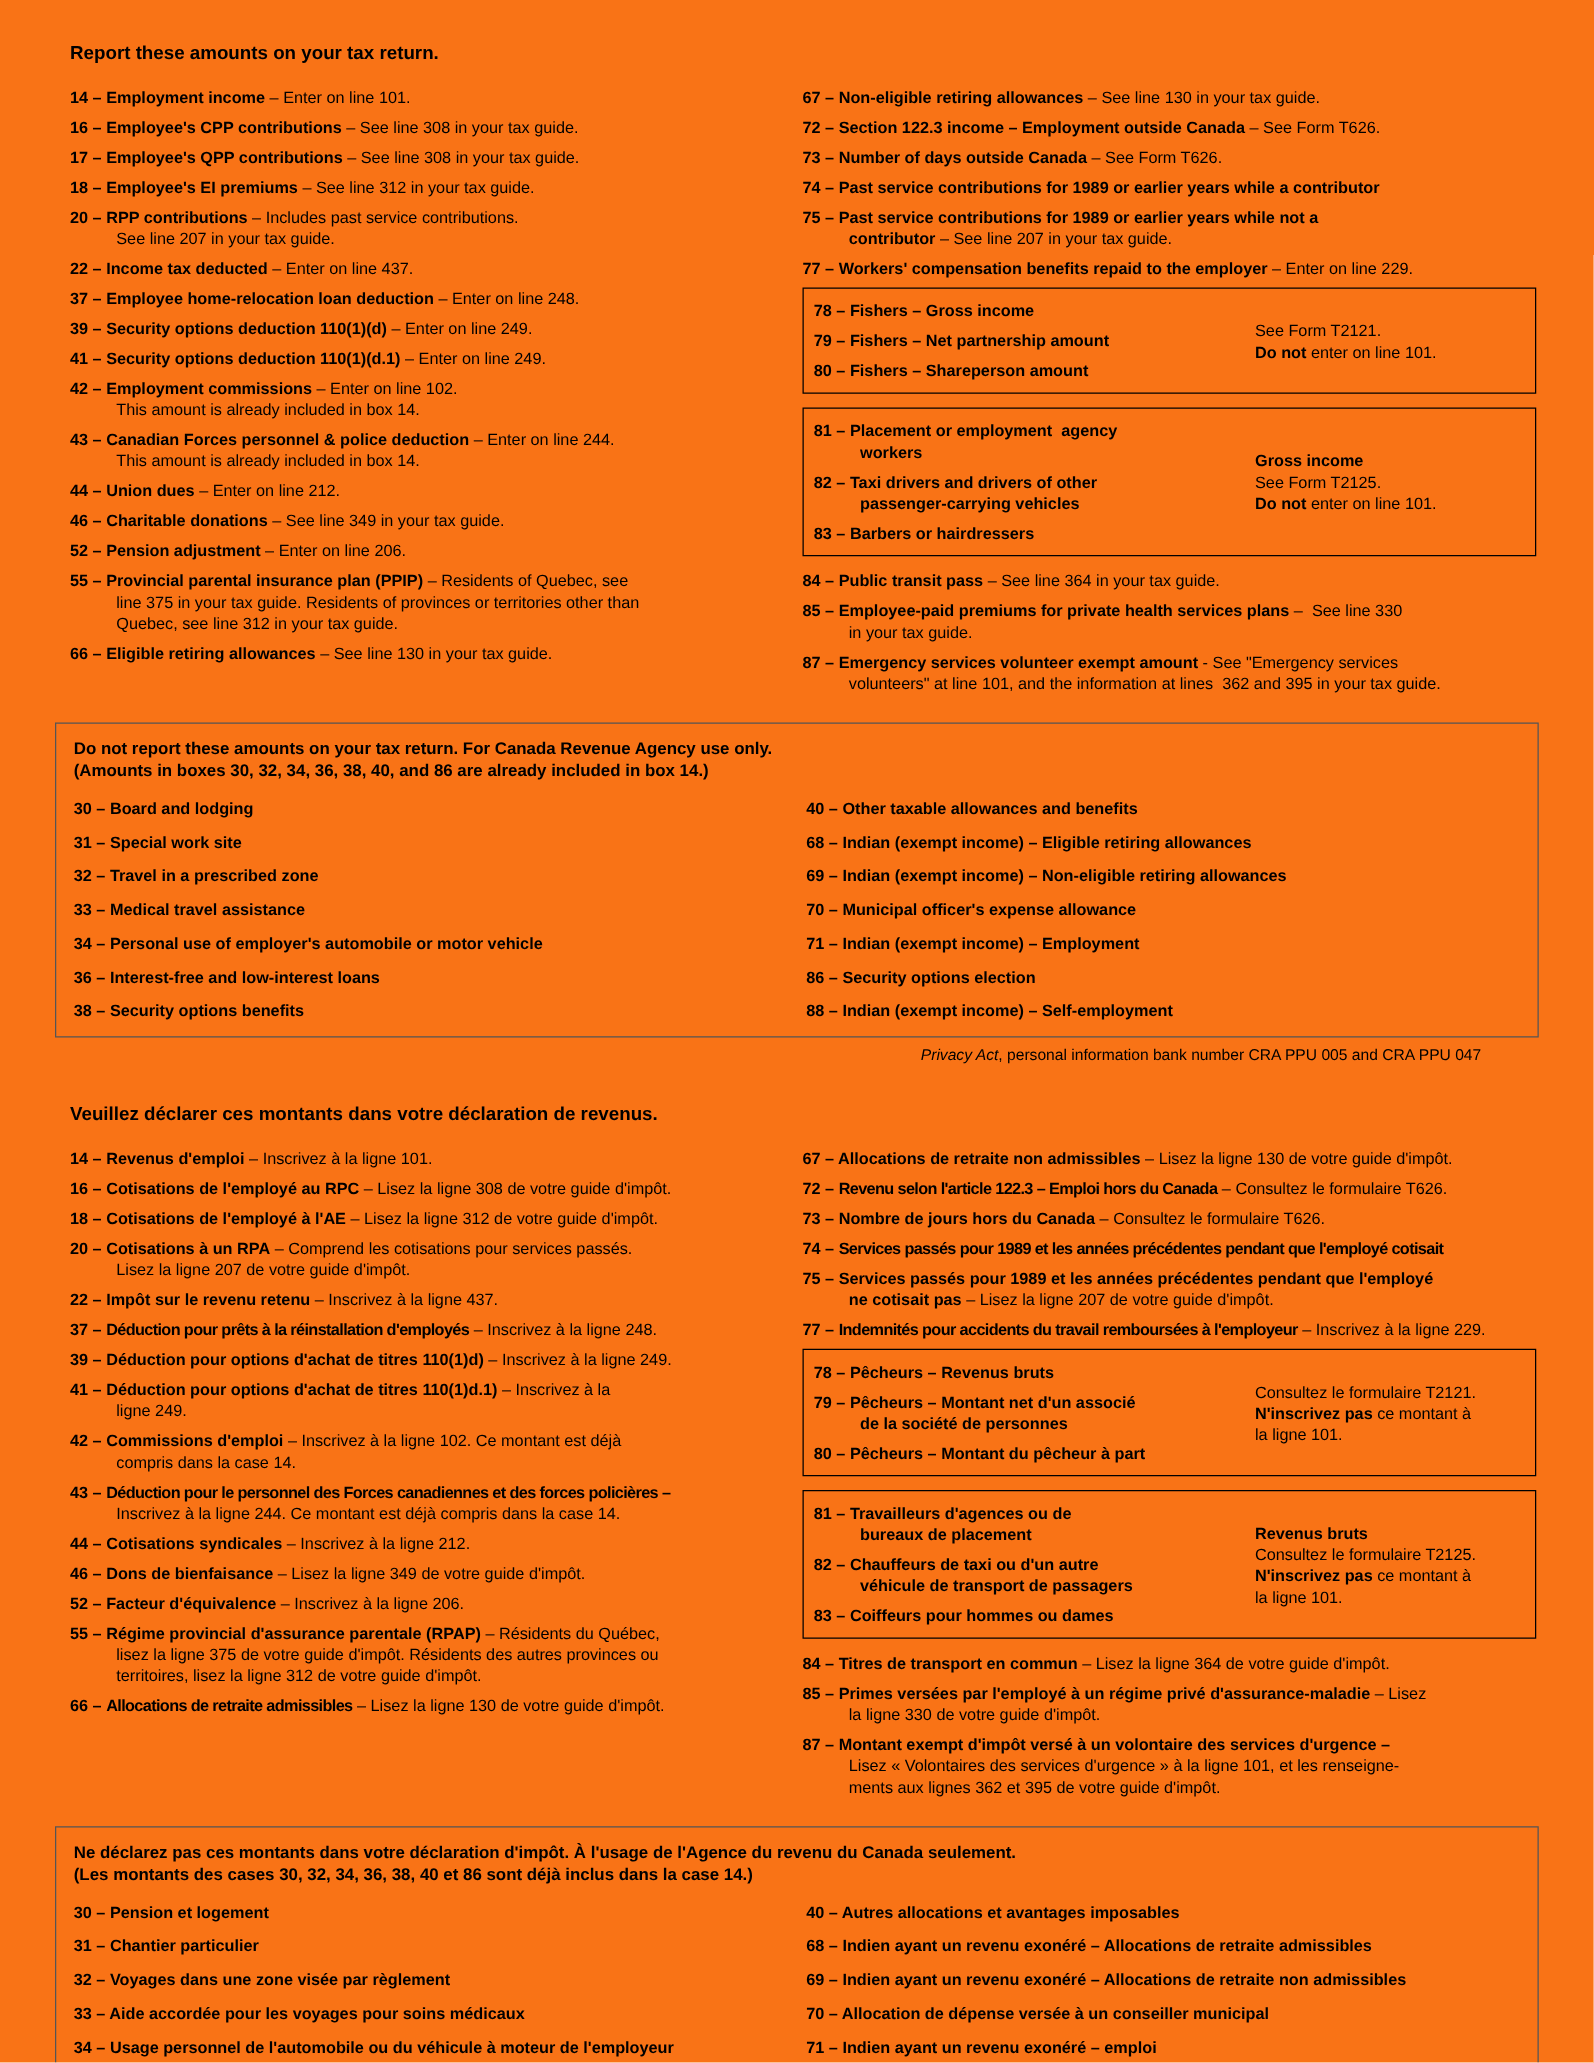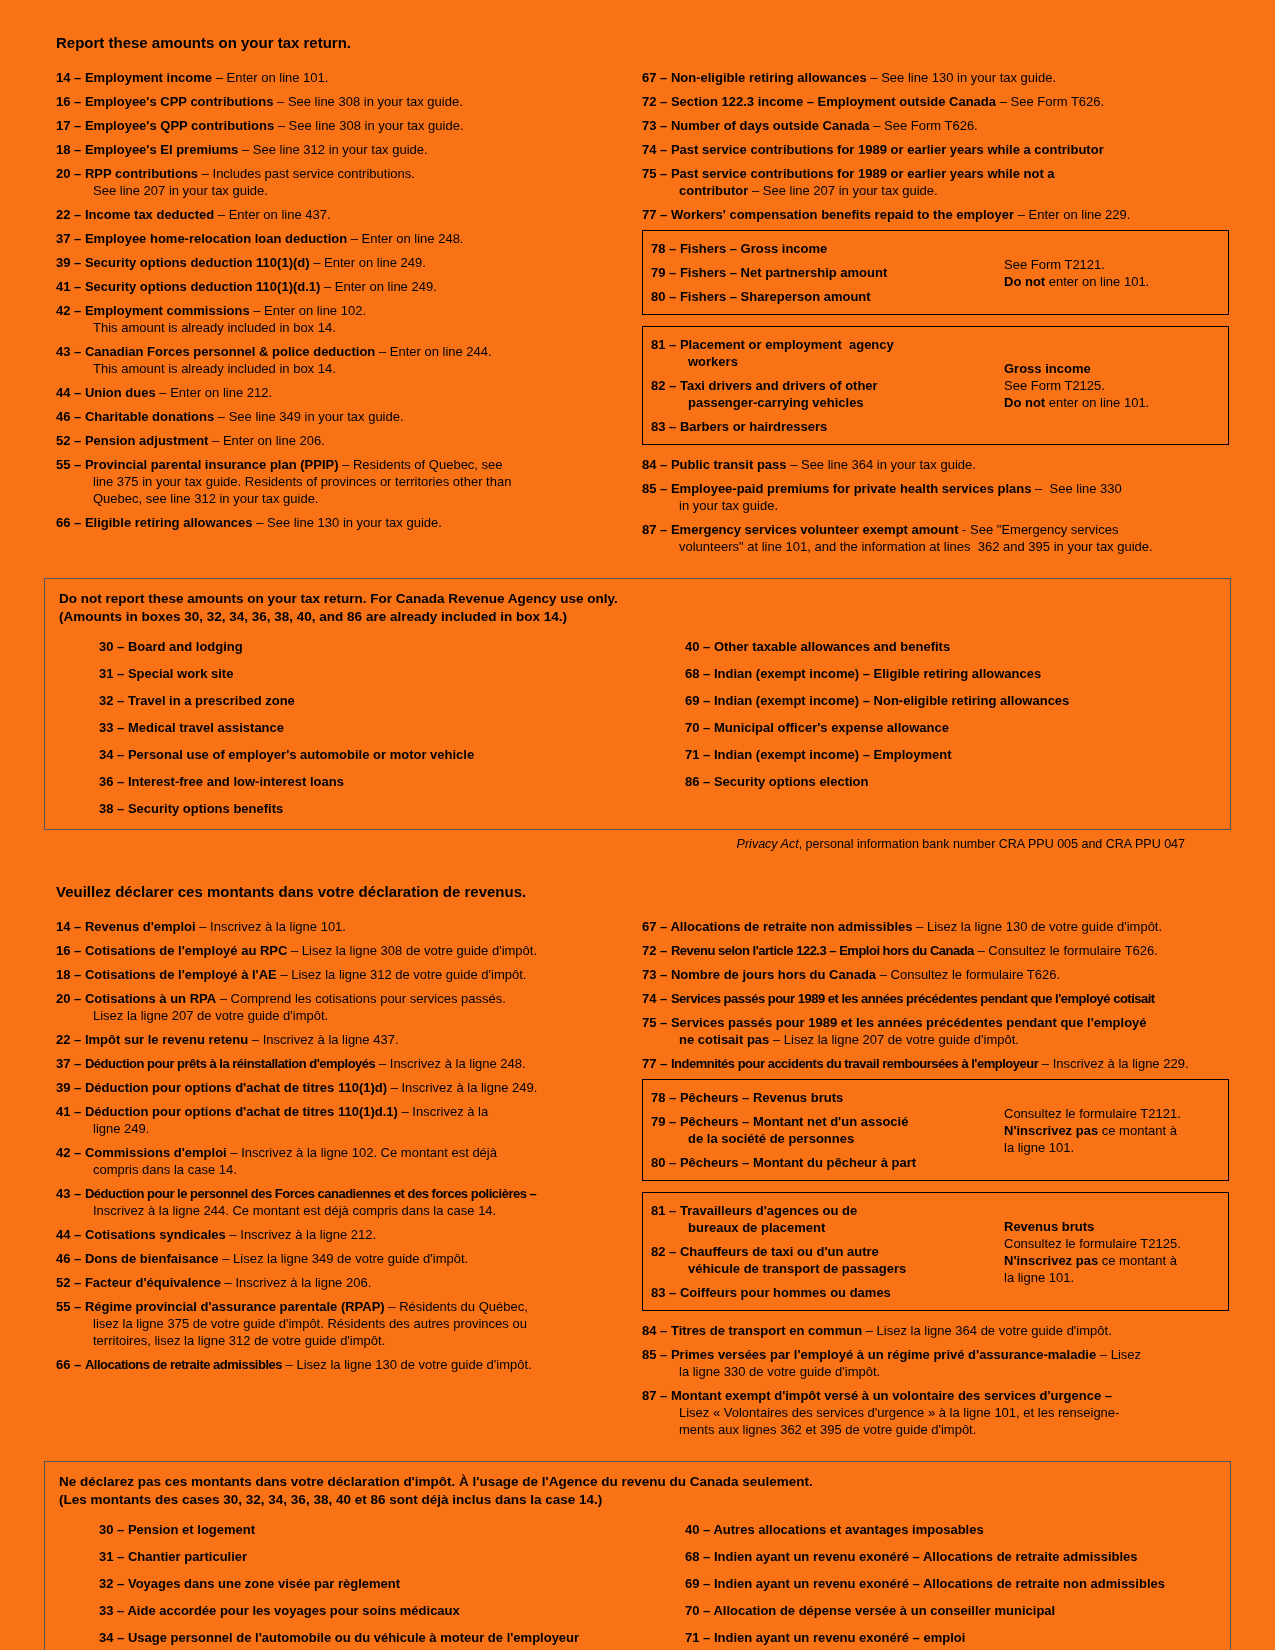--- a/index.html
+++ b/index.html
@@ -20,21 +20,21 @@
 
   .group-box { border:1px solid #000000; display:flex; padding:9px 6px 2px 8px; margin:5px 12px 11px 0; }
   .group-box .item { margin-bottom:7px; }
   .group-items { flex:1 1 auto; }
   .group-note { width:218px; flex:none; align-self:center; font-size:13px; line-height:17px; padding-bottom:7px; }
   .group-note div { white-space:pre-wrap; }
 
   .noreport { border:1px solid #555; margin:16px 0 0 0; padding:11px 14px 2px 14px; }
   .noreport h3 { font-size:13.5px; line-height:18px; font-weight:bold; }
   .noreport .cols { margin-left:0; margin-top:12px; }
-  .noreport .item { margin-bottom:10px;margin-left:40px; }
+  .noreport .item { margin-bottom:10px; }
 
   .privacy { font-size:12.5px; text-align:right; margin-top:7px; }
   .privacy i { font-style:italic; }
   .privacy-en { padding-right:46px; }
 
   .sec-fr { margin-top:32px; }
 </style>
 </head>
 <body>
 
@@ -125,20 +125,21 @@
           <div class="item"><b class="num">36 – </b><b>Interest-free and low-interest loans</b></div>
           <div class="item"><b class="num">38 – </b><b>Security options benefits</b></div>
         </div>
       <div class="col-r">
           <div class="item"><b class="num">40 – </b><b>Other taxable allowances and benefits</b></div>
           <div class="item"><b class="num">68 – </b><b>Indian (exempt income) – Eligible retiring allowances</b></div>
           <div class="item"><b class="num">69 – </b><b>Indian (exempt income) – Non-eligible retiring allowances</b></div>
           <div class="item"><b class="num">70 – </b><b>Municipal officer's expense allowance</b></div>
           <div class="item"><b class="num">71 – </b><b>Indian (exempt income) – Employment</b></div>
           <div class="item"><b class="num">86 – </b><b>Security options election</b></div>
+          <div class="item"><b class="num">88 – </b><b>Indian (exempt income) – Self-employment</b></div>
         </div>
     </div>
   </section>
 
   <p class="privacy privacy-en"><i>Privacy Act</i><span>, personal information bank number CRA PPU 005 and CRA PPU 047</span></p>
 
   <section class="sec-fr">
     <h2 class="sec-title">Veuillez déclarer ces montants dans votre déclaration de revenus.</h2>
     <div class="cols">
       <div class="col-l">

